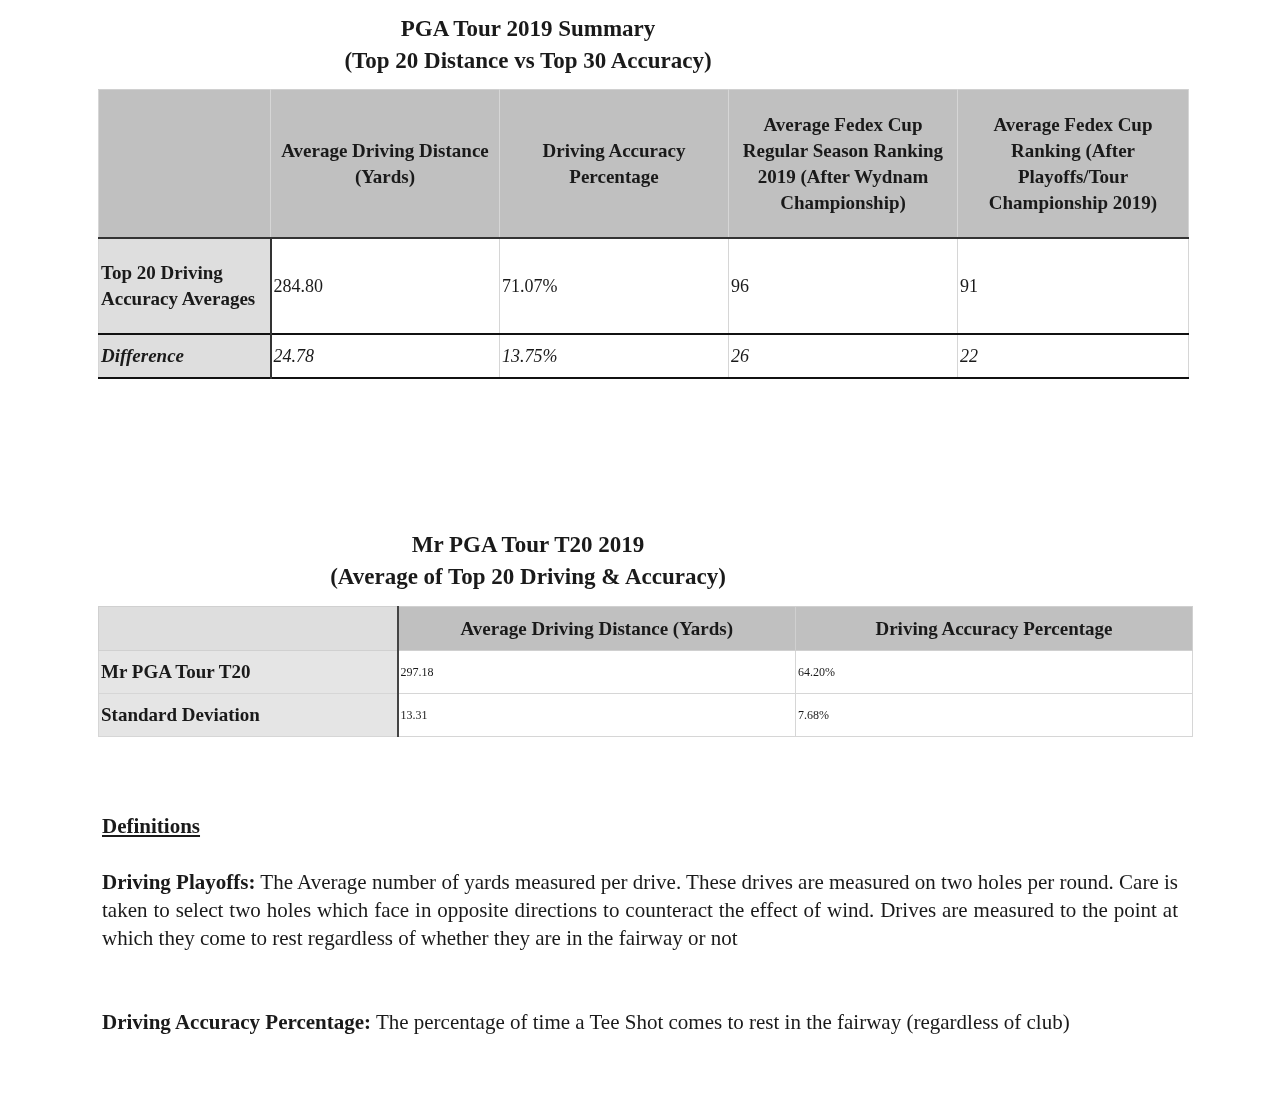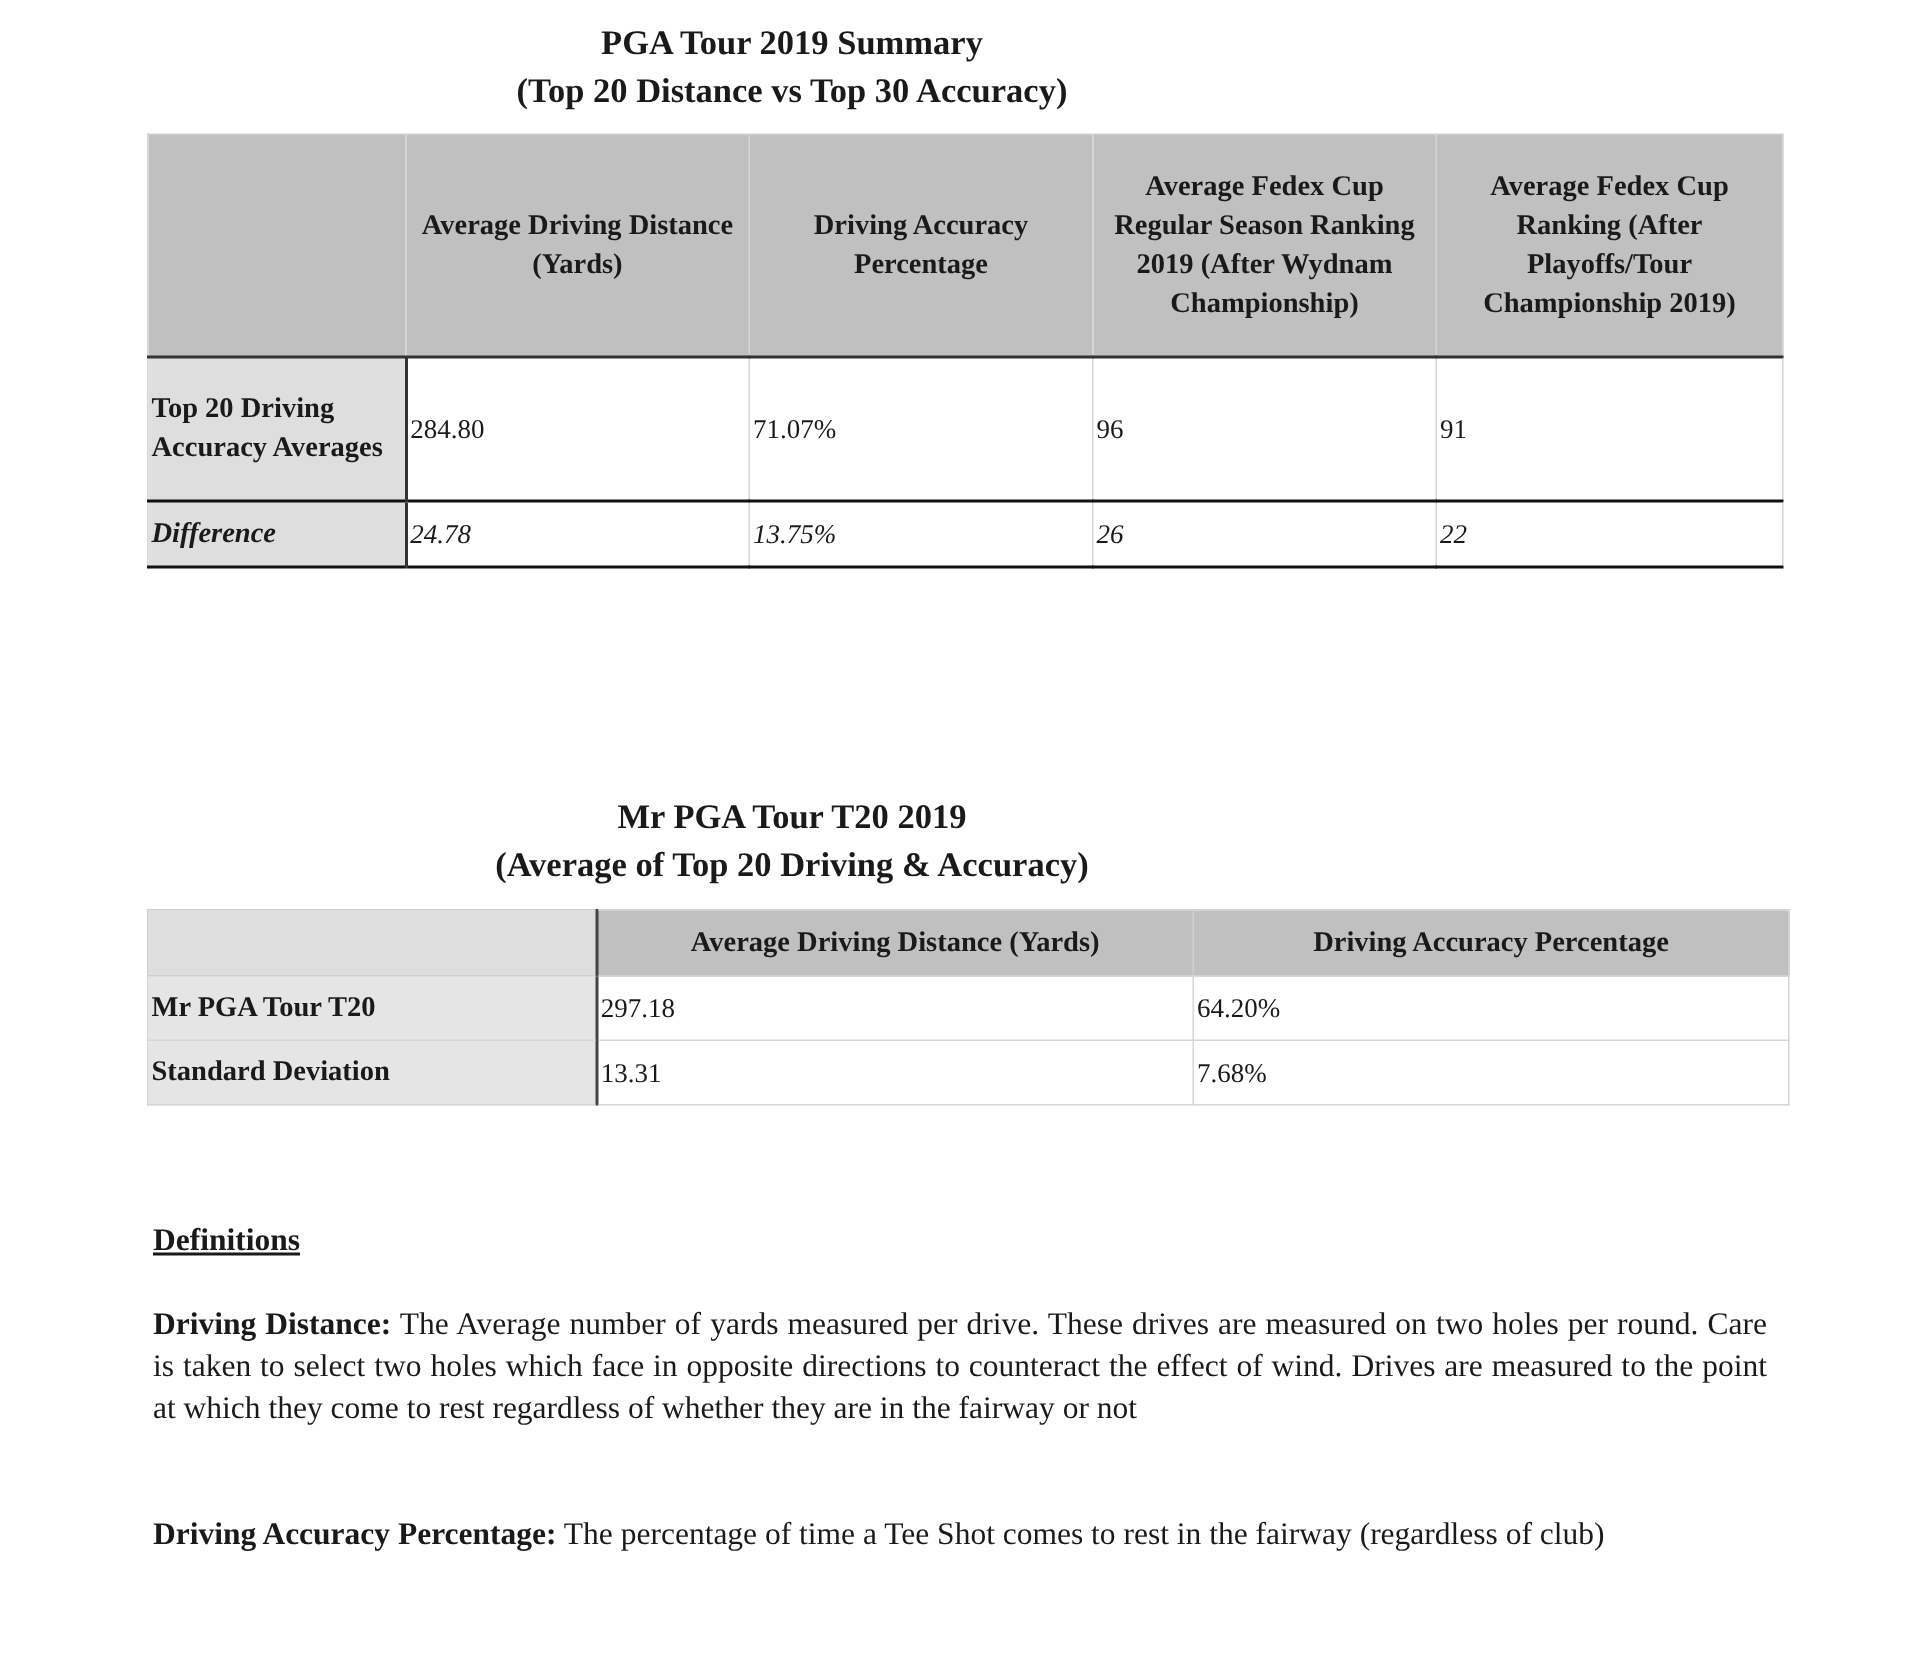--- a/index.html
+++ b/index.html
@@ -30,21 +30,21 @@
   #tbl1 tr.r3 td { height: 42px; font-style: italic; }
   #tbl1 tr.r3 { border-bottom: 2px solid #111; }
 
   
   #tbl2 { left: 98px; top: 606px; width: 1094px; font-size: 19px; }
   #tbl2 th { background: #c0c0c0; font-weight: bold; height: 43px; border: 1px solid #d0d0d0; }
   #tbl2 th.blank { background: #dedede; }
   #tbl2 td { height: 42px; border: 1px solid #d6d6d6; }
   #tbl2 td.rowlabel { background: #e5e5e5; font-weight: bold; border-right: 2px solid #444; }
   #tbl2 th.blank { border-right: 2px solid #444; }
-  #tbl2 td.val { font-size: 18px; }
+  #tbl2 td.val { font-size: 12px; }
 
   
   .defs { position: absolute; left: 102px; width: 1076px; font-size: 21px; line-height: 28px; text-align: justify; }
   #def-heading { top: 812px; font-weight: bold; text-decoration: underline; }
   #def1 { top: 868px; }
   #def2 { top: 1008px; }
   .term { font-weight: bold; }
 </style>
 </head>
 <body>
@@ -113,18 +113,18 @@
     <td class="rowlabel">Standard Deviation</td>
     <td class="val">13.31</td>
     <td class="val">7.68%</td>
   </tr>
 </tbody>
   </table>
 
 <div class="defs" id="def-heading">Definitions</div>
 
 <div class="defs" id="def1">
-  <span class="term">Driving Distance:</span><span> The Average number of yards measured per drive. These drives are measured on two holes per round. Care is taken to select two holes which face in opposite directions to counteract the effect of wind. Drives are measured to the point at which they come to rest regardless of whether they are in the fairway or not</span>
+  <span class="term">Driving Playoffs:</span><span> The Average number of yards measured per drive. These drives are measured on two holes per round. Care is taken to select two holes which face in opposite directions to counteract the effect of wind. Drives are measured to the point at which they come to rest regardless of whether they are in the fairway or not</span>
 </div>
 
 <div class="defs" id="def2">
   <span class="term">Driving Accuracy Percentage:</span><span> The percentage of time a Tee Shot comes to rest in the fairway (regardless of club)</span>
 </div>
 
 </body></html>

